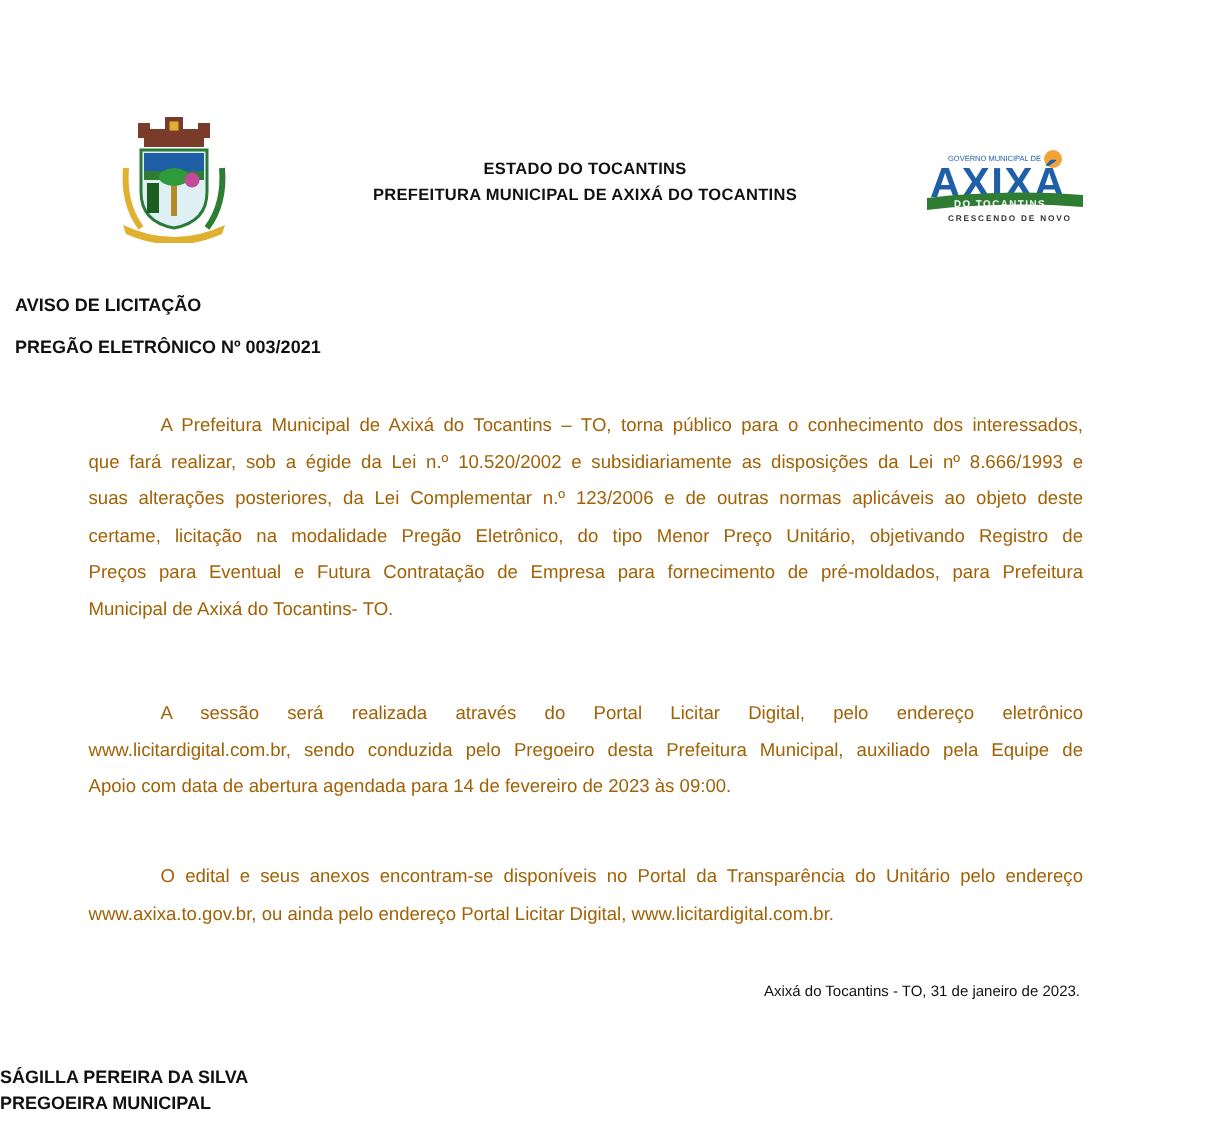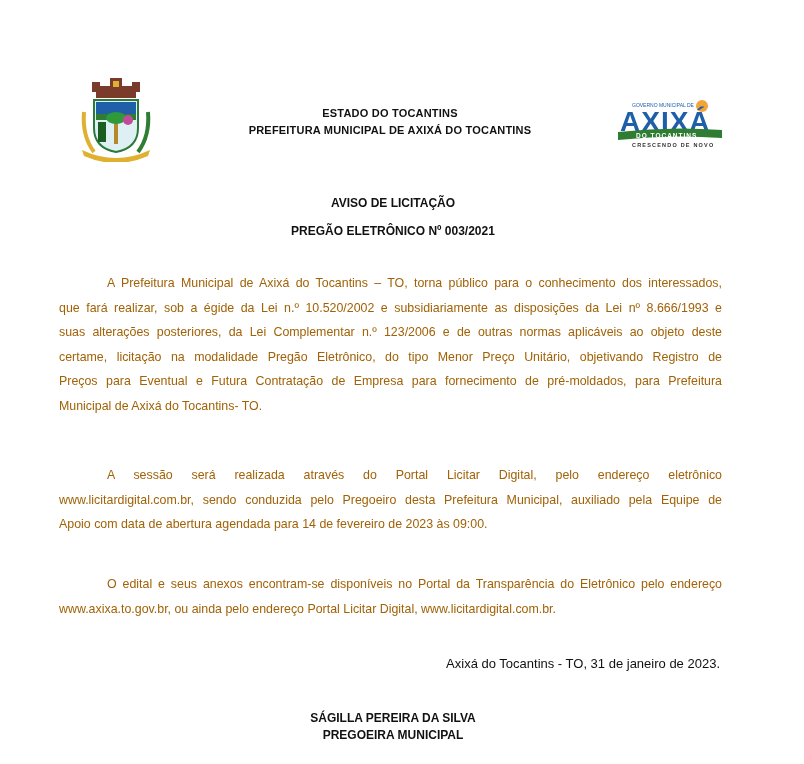--- a/index.html
+++ b/index.html
@@ -1,26 +1,26 @@
 <!DOCTYPE html>
 <html><head>
 <meta charset="utf-8">
 <style>
   html, body { margin:0; padding:0; background:#ffffff; }
   body { width:804px; height:764px; position:relative; overflow:hidden;
          font-family:"Liberation Sans", sans-serif; color:#111111; }
   .abs { position:absolute;margin-top:30px; }
   .hdr { left:200px; width:380px; text-align:center; font-size:11px; font-weight:bold; letter-spacing:0.2px; }
-  .title { left:0; width:786px; text-align:center; font-size:12px; font-weight:bold; }
+  .title { left:10px; width:786px; font-size:12px; font-weight:bold; }
   .para { left:59px; width:663px; font-size:12.4px; line-height:24.5px; text-align:justify; color:#a16207; }
   .para .indent { display:inline-block; width:48px; }
   .line { display:block; text-align:justify; text-align-last:justify; white-space:nowrap; }
   .line.last { text-align-last:left; }
-  .sig { left:0; width:786px; text-align:center; font-size:12px; font-weight:bold; line-height:17px; }
-  .date { right:84px; font-size:13px; }
+  .sig { left:0; width:786px; text-align:left; font-size:12px; font-weight:bold; line-height:17px; }
+  .date { right:84px; font-size:10px; }
   svg { display:block; }
 </style>
 </head>
 <body>
 
 <div class="abs" style="left:74px;top:46px;width:84px;height:86px;">
   <svg width="84" height="86" viewBox="0 0 84 86">
 
     <g>
       <rect x="22" y="10" width="40" height="12" fill="#7a3b2a"></rect>
@@ -72,20 +72,20 @@
   <span class="line last">Municipal de Axixá do Tocantins- TO.</span>
 </div>
 
 <div class="abs para" style="top:433px;">
   <span class="line"><span class="indent"></span><span style="word-spacing:14px;">A sessão será realizada através do Portal Licitar Digital, pelo endereço eletrônico</span></span>
   <span class="line">www.licitardigital.com.br, sendo conduzida pelo Pregoeiro desta Prefeitura Municipal, auxiliado pela Equipe de</span>
   <span class="line last">Apoio com data de abertura agendada para 14 de fevereiro de 2023 às 09:00.</span>
 </div>
 
 <div class="abs para" style="top:542px;">
-  <span class="line"><span class="indent"></span><span>O edital e seus anexos encontram-se disponíveis no Portal da Transparência do Eletrônico pelo endereço</span></span>
+  <span class="line"><span class="indent"></span><span>O edital e seus anexos encontram-se disponíveis no Portal da Transparência do Unitário pelo endereço</span></span>
   <span class="line last">www.axixa.to.gov.br, ou ainda pelo endereço Portal Licitar Digital, www.licitardigital.com.br.</span>
 </div>
 
 <div class="abs date" style="top:626px;">Axixá do Tocantins - TO, 31 de janeiro de 2023.</div>
 
 <div class="abs sig" style="top:680px;">SÁGILLA PEREIRA DA SILVA</div>
 <div class="abs sig" style="top:697px;">PREGOEIRA MUNICIPAL</div>
 
 </body></html>

